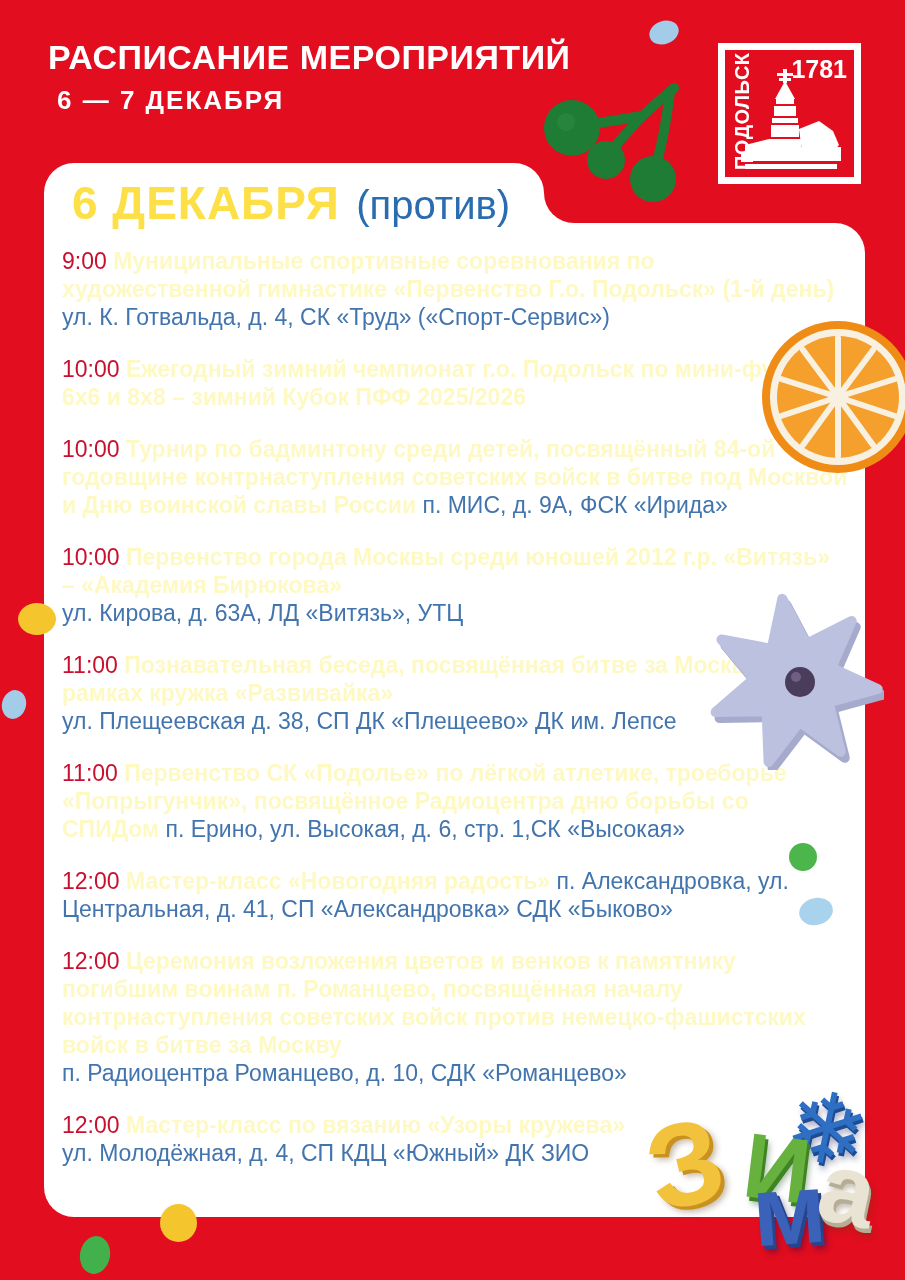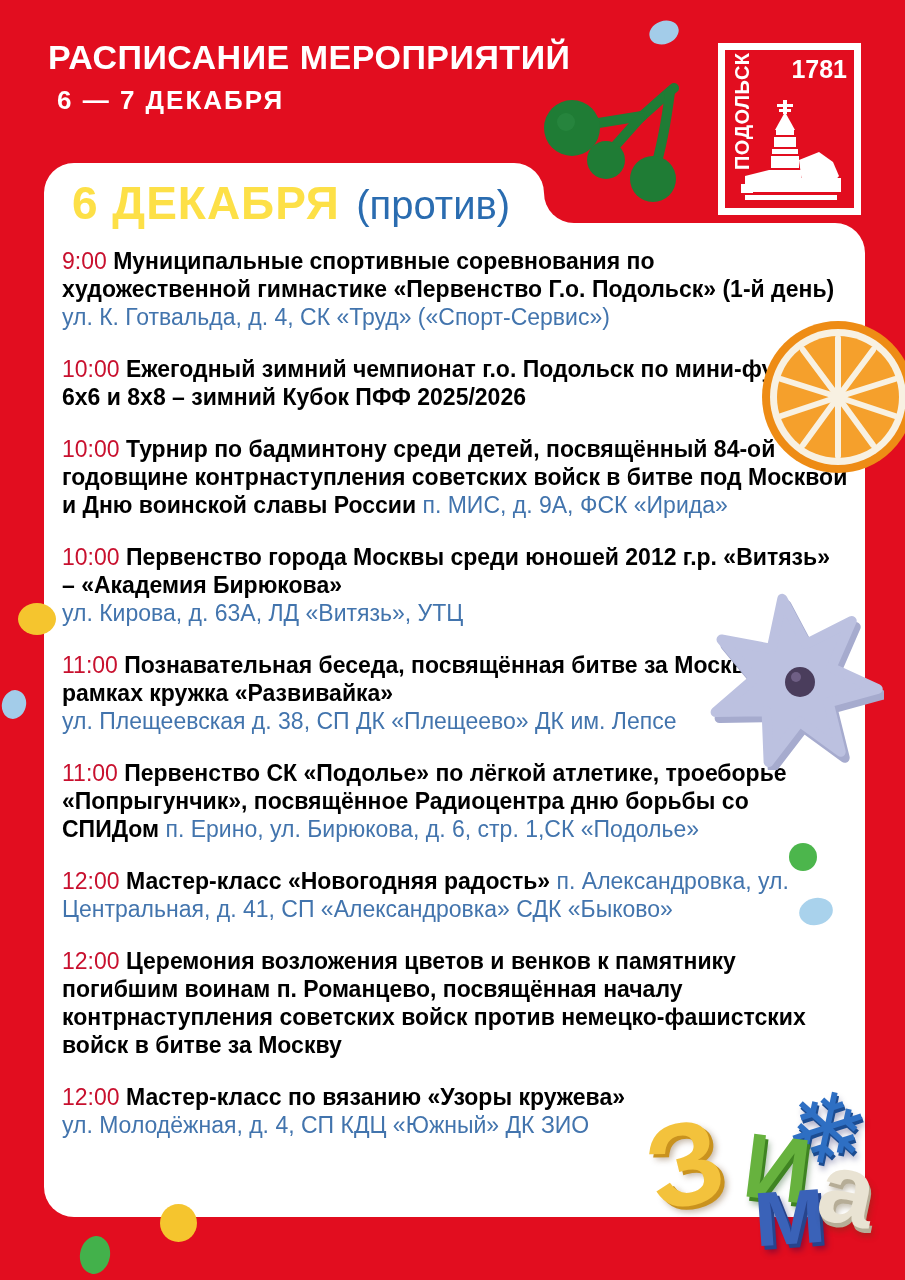--- a/index.html
+++ b/index.html
@@ -6,41 +6,41 @@
   html,body { width:905px; height:1280px; }
   body { font-family:"Liberation Sans", sans-serif; }
   .page { position:relative; width:905px; height:1280px; background:#e20d1f; overflow:hidden; }
 
   
   .hdr { position:absolute; left:48px; top:38px; color:#ffffff; }
   .hdr-line1 { font-size:34px; font-weight:bold; letter-spacing:0.5px; }
   .hdr-line2 { font-size:26px; font-weight:bold; letter-spacing:2px; margin-top:8px;margin-left:9px; }
 
   
-  .logo { position:absolute; left:718px; top:43px; width:143px; height:172px; border:7px solid #ffffff; }
+  .logo { position:absolute; left:718px; top:43px; width:143px; height:141px; border:7px solid #ffffff; }
   .logo-year { position:absolute; right:7px; top:5px; color:#ffffff; font-size:25px; font-weight:bold; }
   .logo-city { position:absolute; left:-39px; top:53px; width:112px; height:22px;
                transform:rotate(-90deg); text-align:center; color:#ffffff;
                font-size:20px; font-weight:bold; letter-spacing:0.5px; }
 
   
   .tab { position:absolute; left:44px; top:163px; width:500px; height:61px; background:#ffffff; border-radius:30px 30px 0 0; }
   .card { position:absolute; left:44px; top:223px; width:821px; height:994px; background:#ffffff; border-radius:0 30px 30px 30px; }
   .fillet-w { position:absolute; left:544px; top:193px; width:30px; height:30px; background:#ffffff; }
   .fillet-r { position:absolute; left:544px; top:193px; width:30px; height:30px; background:#e20d1f; border-bottom-left-radius:30px; }
 
   .day-heading { position:absolute; left:72px; top:176px; white-space:nowrap; }
   .day-title { color:#fde047; font-size:46px; font-weight:bold; letter-spacing:1px; }
   .day-sub { color:#2a6cb0; font-size:40px; font-weight:normal; margin-left:12px; }
 
   
   .events { position:absolute; left:62px; top:247px; width:786px; display:flex; flex-direction:column; gap:24px;
             font-size:23px; line-height:28px; }
   .time { color:#c8102e; font-weight:normal; }
-  .etitle { color:#000000; font-weight:bold; }
+  .etitle { color:#fef9c3; font-weight:bold; }
   .loc { color:#4274ad; font-weight:normal; }
   .loc.block { display:block; }
 
   
   .dot { position:absolute; border-radius:50%; }
   .dot-top-blue    { left:649px; top:21px;   width:30px; height:23px; background:#a3cce9; transform:rotate(-20deg); }
   .dot-left-yellow { left:18px;  top:603px;  width:38px; height:32px; background:#f5c52e; }
   .dot-left-blue   { left:2px;   top:690px;  width:24px; height:29px; background:#a3cce9; transform:rotate(15deg); }
   .dot-right-green { left:789px; top:843px;  width:28px; height:28px; background:#4cb64c; }
   .dot-right-blue  { left:799px; top:898px;  width:34px; height:27px; background:#a9d2ec; transform:rotate(-14deg); }
@@ -147,32 +147,33 @@
 
     <div class="event">
       <span class="time">11:00</span>
       <span class="etitle">Познавательная беседа, посвящённая битве за Москву в рамках кружка «Развивайка»</span>
       <span class="loc block">ул. Плещеевская д. 38, СП ДК «Плещеево» ДК им. Лепсе</span>
     </div>
 
     <div class="event">
       <span class="time">11:00</span>
       <span class="etitle">Первенство СК «Подолье» по лёгкой атлетике, троеборье «Попрыгунчик», посвящённое Радиоцентра дню борьбы со СПИДом</span>
-      <span class="loc inline">п. Ерино, ул. Бирюкова, д. 6, стр. 1,СК «Подолье»</span>
+      <span class="loc inline">п. Ерино, ул. Высокая, д. 6, стр. 1,СК «Высокая»</span>
     </div>
 
     <div class="event">
       <span class="time">12:00</span>
       <span class="etitle">Мастер-класс «Новогодняя радость»</span>
       <span class="loc inline">п. Александровка, ул. Центральная, д. 41, СП «Александровка» СДК «Быково»</span>
     </div>
 
     <div class="event">
       <span class="time">12:00</span>
       <span class="etitle">Церемония возложения цветов и венков к памятнику погибшим воинам п. Романцево, посвящённая началу контрнаступления советских войск против немецко-фашистских войск в битве за Москву</span>
+      <span class="loc block">п. Радиоцентра Романцево, д. 10, СДК «Романцево»</span>
     </div>
 
     <div class="event">
       <span class="time">12:00</span>
       <span class="etitle">Мастер-класс по вязанию «Узоры кружева»</span>
       <span class="loc block">ул. Молодёжная, д. 4, СП КДЦ «Южный» ДК ЗИО</span>
     </div>
 
   </div>
 

